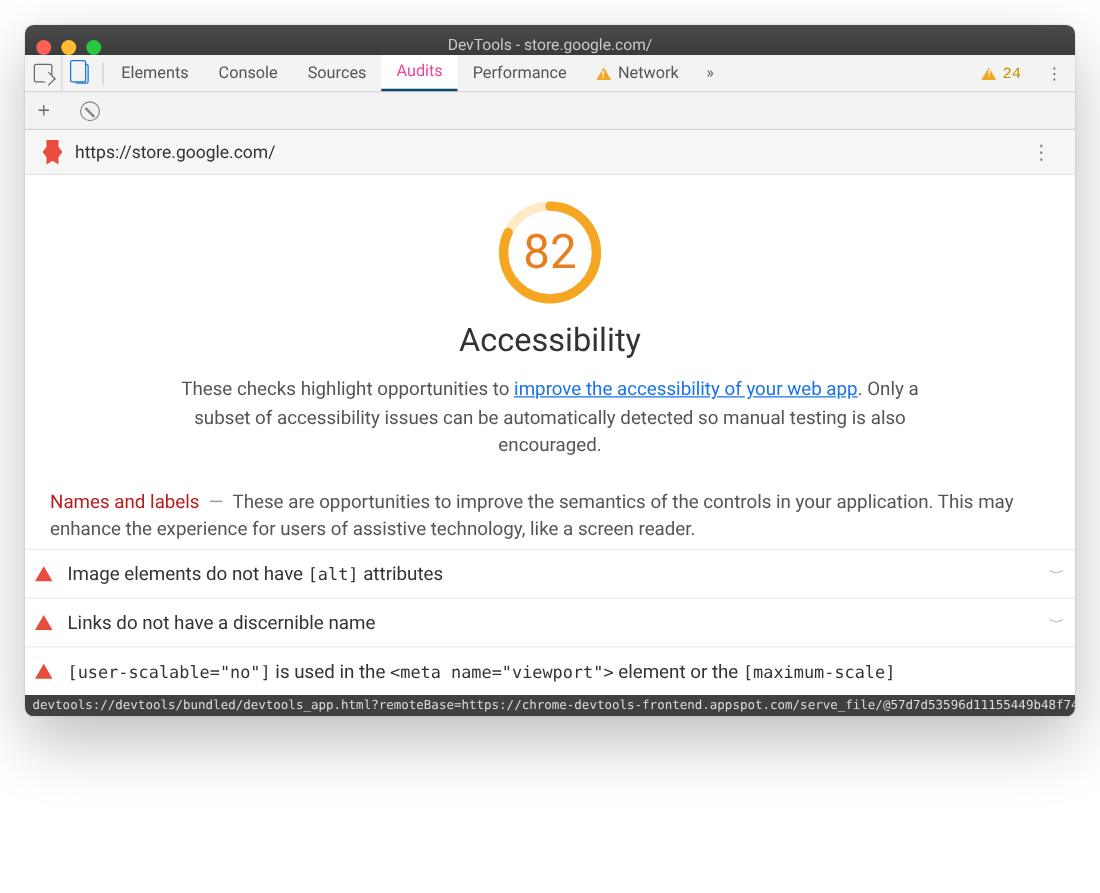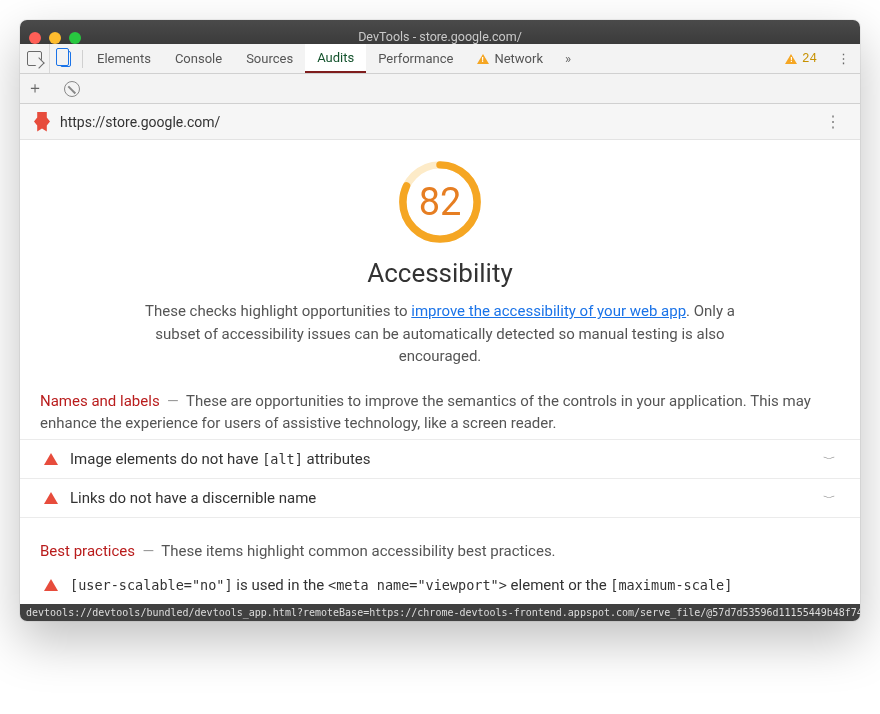--- a/index.html
+++ b/index.html
@@ -55,21 +55,21 @@
     display: flex; align-items: center; justify-content: center;
     border-right: 1px solid #d8d8d8;
   }
   .device-btn { border-right: none; }
   .tab-sep { width: 1px; height: 18px; background: #d0d0d0; margin: 0 2px; }
   .tab {
     padding: 12px 12px; height: 100%;
     display: flex; align-items: center; gap: 5px;
     cursor: pointer;
   }
-  .tab.active { color: #14532d; border-bottom: 2px solid #7f1d1d; background: #fff; }
+  .tab.active { color: #ec4899; border-bottom: 2px solid #0c4a6e; background: #fff; }
   .icon-warn {
     width: 0; height: 0;
     border-left: 6px solid transparent;
     border-right: 6px solid transparent;
     border-bottom: 10px solid #f5a623;
     position: relative;
   }
   .icon-warn::after {
     content: "!"; position: absolute; left: -2px; top: 1px;
     font-size: 8px; color: #fff; font-weight: bold;
@@ -164,21 +164,21 @@
   .group {
     padding: 22px 20px 4px;
     border-bottom: 1px solid #ebebeb;
     font-size: 15px; color: #555; line-height: 1.5;
   }
   .group .g-title { color: #b91c1c; font-weight: 400; }
   .group .g-dash { color: #999; }
 
   .audit-item {
     display: flex; align-items: center; gap: 12px;
-    padding: 10px 24px;
+    padding: 10px 8px;
     border-bottom: 1px solid #ebebeb;
     font-size: 15px; color: #333;
   }
   .audit-item .tri {
     width: 0; height: 0;
     border-left: 7px solid transparent;
     border-right: 7px solid transparent;
     border-bottom: 12px solid #e74c3c;
     flex-shrink: 0;
   }
@@ -309,25 +309,20 @@
     </div>
     <div class="audit-item">
       <div class="tri"></div>
       <span>
         <span>Links do not have a discernible name</span>
       </span>
       <div class="spacer"></div>
       <span class="chev">﹀</span>
     </div>
 
-    <div class="group" style="border-bottom:none">
-      <span class="g-title">Best practices</span>
-      <span class="g-dash"> &nbsp;—&nbsp; </span>
-      <span>These items highlight common accessibility best practices.</span>
-    </div>
     <div class="audit-item" style="border-bottom:none">
       <div class="tri"></div>
       <span>
         <code class="inline">[user-scalable="no"]</code><span> is used in the </span><code class="inline">&lt;meta name="viewport"&gt;</code><span> element or the </span><code class="inline">[maximum-scale]</code>
       </span>
       <div class="spacer"></div>
     </div>
   </div>
 
   <div class="statusbar">

